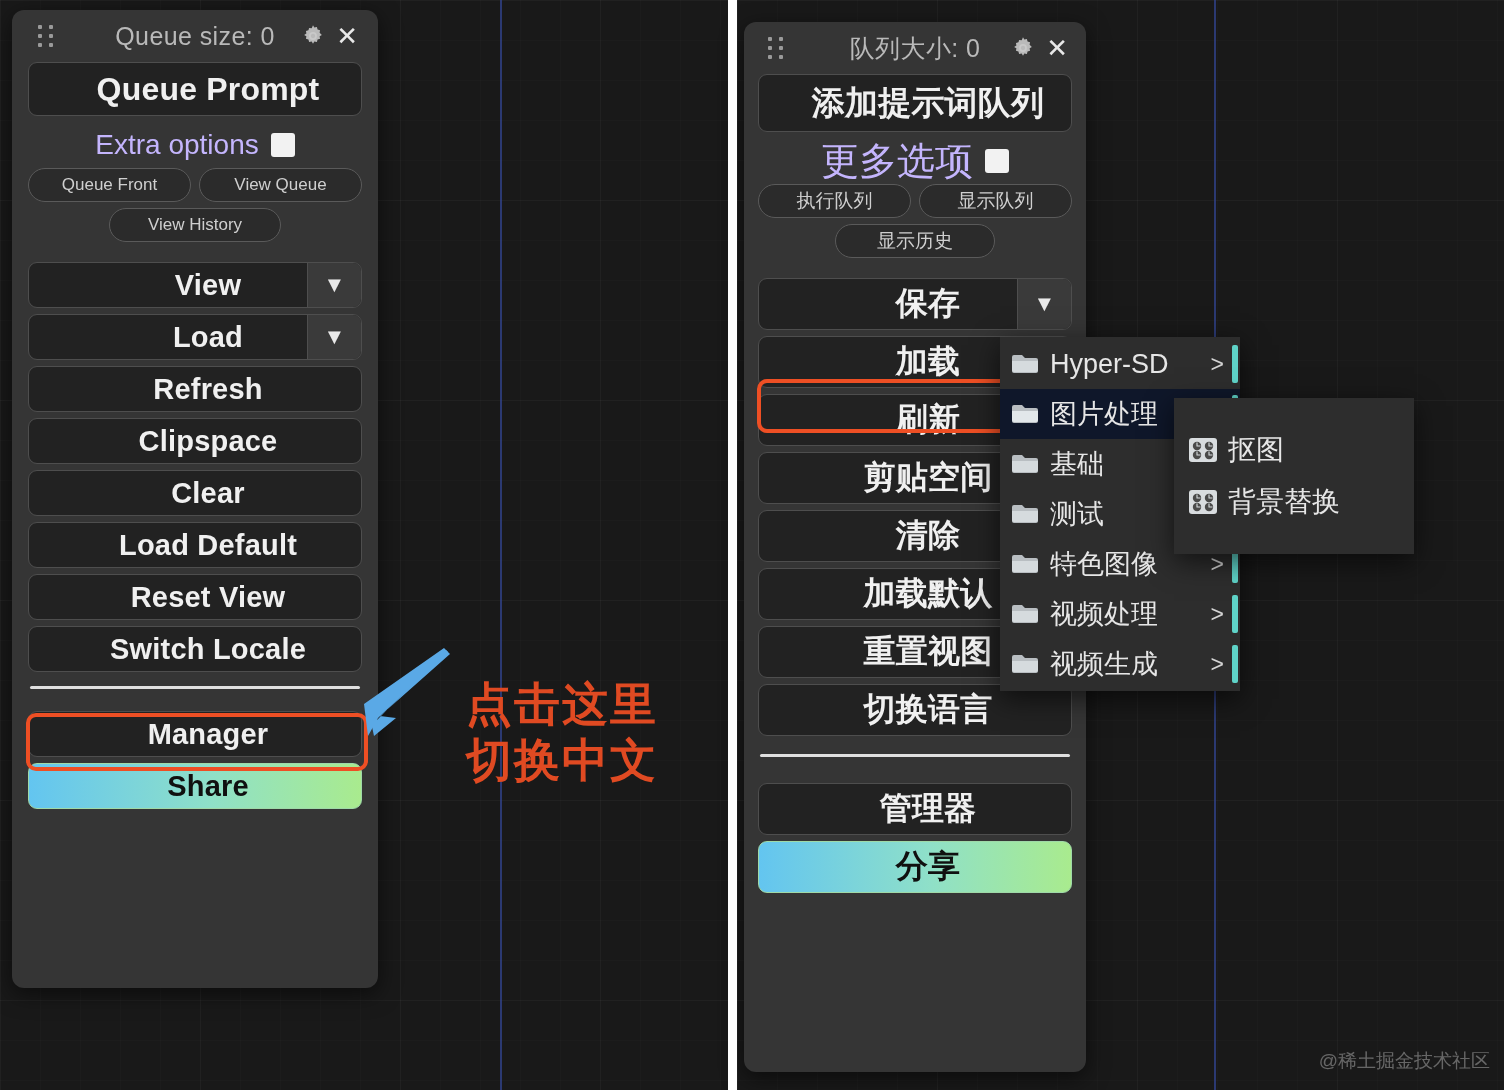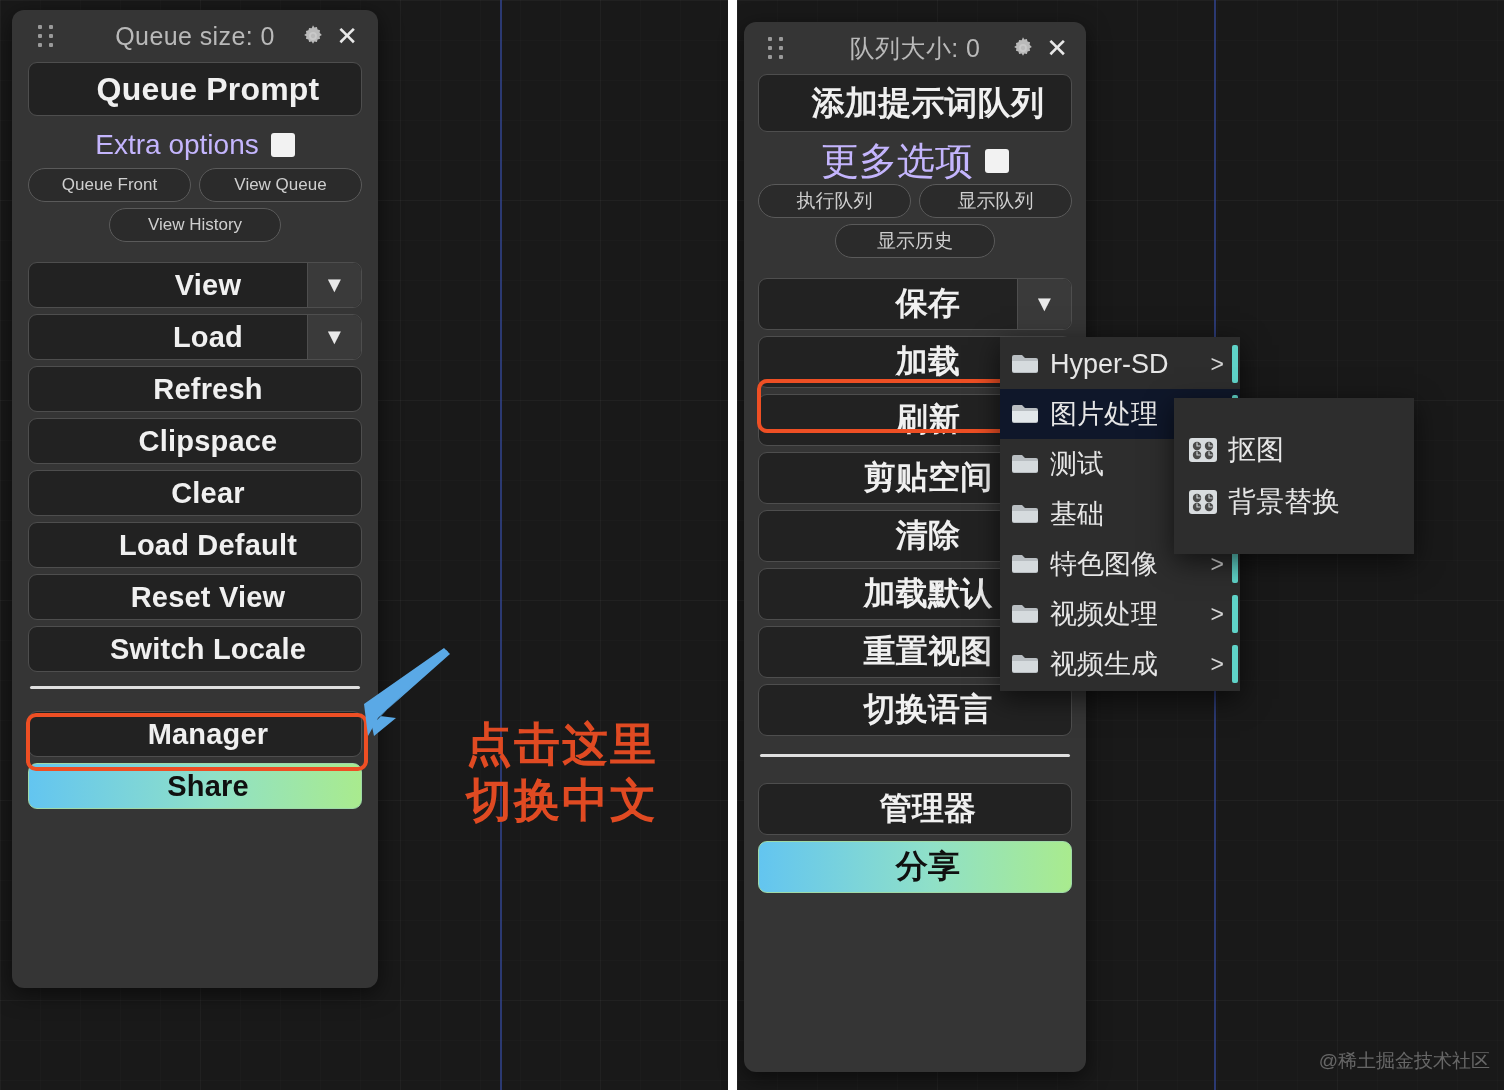--- a/index.html
+++ b/index.html
@@ -108,21 +108,21 @@
 
   
   .hl-box {
     position: absolute; border: 4px solid #ee4f24; border-radius: 10px;
     pointer-events: none; z-index: 25;
   }
 
   
   .annot-text {
     position: absolute; color: #e04a22; font-size: 46px; font-weight: 700;
-    line-height: 1.22; z-index: 30; letter-spacing: 2px; margin-top: 40px;
+    line-height: 1.22; z-index: 30; letter-spacing: 2px;
   }
   .arrow-wrap { position: absolute; z-index: 30; }
 
   
   .ctx-menu {
     position: absolute; background: #2d2d2d;
     box-shadow: 0 8px 26px rgba(0,0,0,.6);
     z-index: 30; padding: 2px 0;
   }
   #menu-main { left: 1000px; top: 337px; width: 240px; }
@@ -329,33 +329,33 @@
       <span class="ctx-bar"></span>
     </div>
 
     <div class="ctx-item">
       <span class="folder-icon">
         <svg width="30" height="24" viewBox="0 0 30 24">
           <path d="M2 5a2 2 0 012-2h8l3 3h11a2 2 0 012 2v11a2 2 0 01-2 2H4a2 2 0 01-2-2z" fill="#b9bec2"></path>
           <path d="M2 9h26v9a2 2 0 01-2 2H4a2 2 0 01-2-2z" fill="#d6dbde"></path>
         </svg>
       </span>
+      <span class="ctx-label">基础</span>
+      <span class="ctx-arrow">&gt;</span>
+      <span class="ctx-bar"></span>
+    </div>
+
+    <div class="ctx-item">
+      <span class="folder-icon">
+        <svg width="30" height="24" viewBox="0 0 30 24">
+          <path d="M2 5a2 2 0 012-2h8l3 3h11a2 2 0 012 2v11a2 2 0 01-2 2H4a2 2 0 01-2-2z" fill="#b9bec2"></path>
+          <path d="M2 9h26v9a2 2 0 01-2 2H4a2 2 0 01-2-2z" fill="#d6dbde"></path>
+        </svg>
+      </span>
       <span class="ctx-label">测试</span>
-      <span class="ctx-arrow">&gt;</span>
-      <span class="ctx-bar"></span>
-    </div>
-
-    <div class="ctx-item">
-      <span class="folder-icon">
-        <svg width="30" height="24" viewBox="0 0 30 24">
-          <path d="M2 5a2 2 0 012-2h8l3 3h11a2 2 0 012 2v11a2 2 0 01-2 2H4a2 2 0 01-2-2z" fill="#b9bec2"></path>
-          <path d="M2 9h26v9a2 2 0 01-2 2H4a2 2 0 01-2-2z" fill="#d6dbde"></path>
-        </svg>
-      </span>
-      <span class="ctx-label">基础</span>
       <span class="ctx-arrow">&gt;</span>
       <span class="ctx-bar"></span>
     </div>
 
     <div class="ctx-item">
       <span class="folder-icon">
         <svg width="30" height="24" viewBox="0 0 30 24">
           <path d="M2 5a2 2 0 012-2h8l3 3h11a2 2 0 012 2v11a2 2 0 01-2 2H4a2 2 0 01-2-2z" fill="#b9bec2"></path>
           <path d="M2 9h26v9a2 2 0 01-2 2H4a2 2 0 01-2-2z" fill="#d6dbde"></path>
         </svg>

